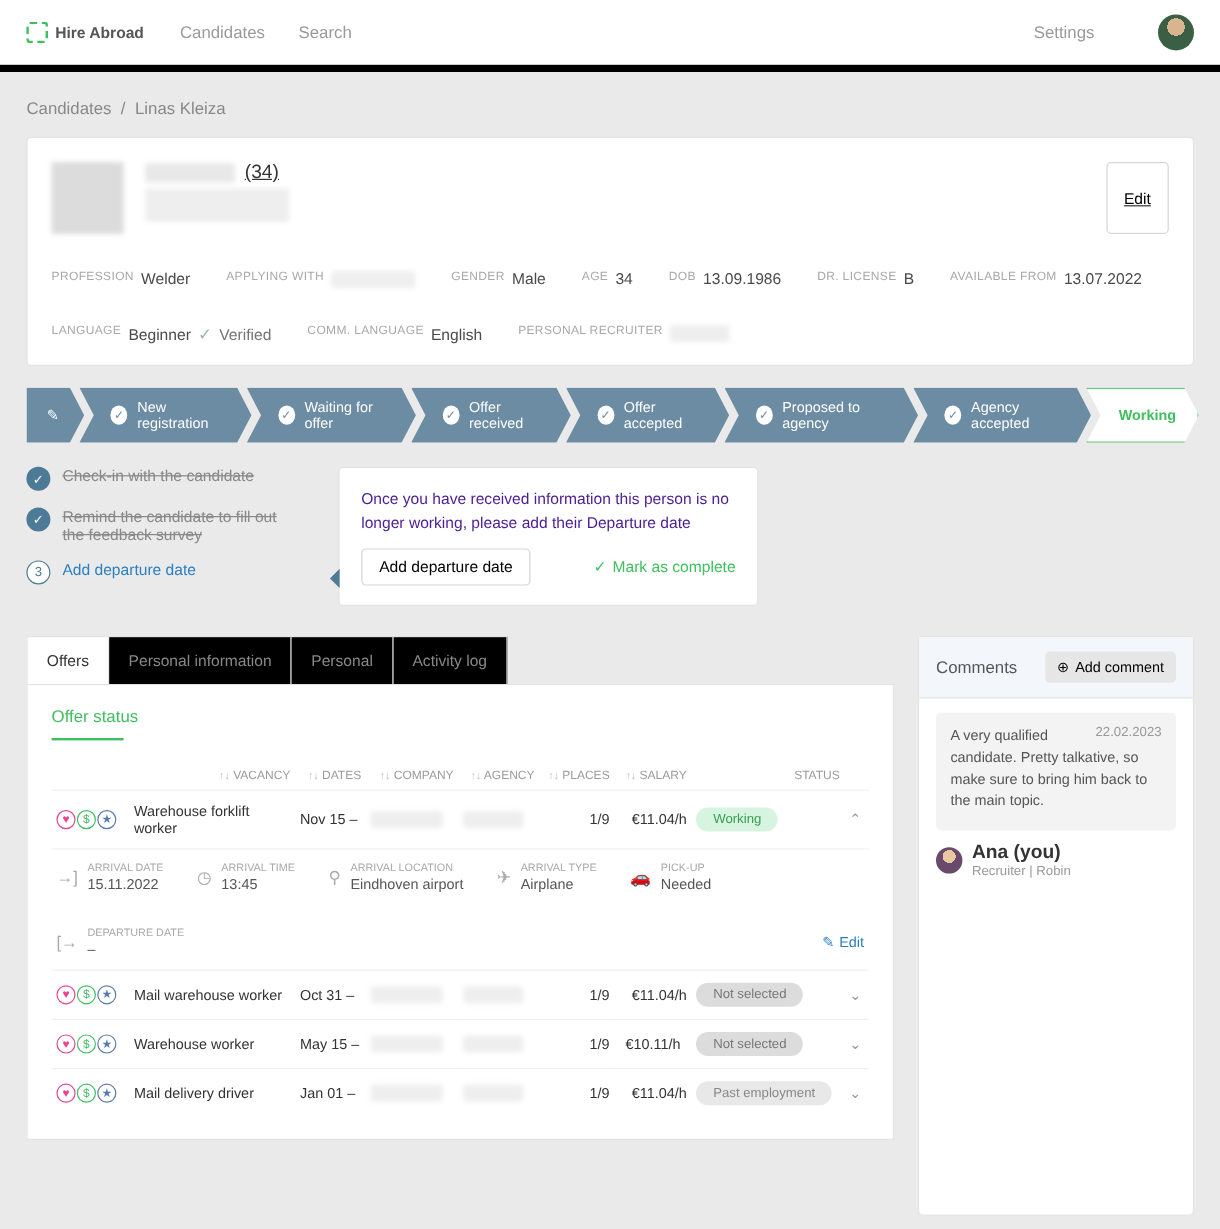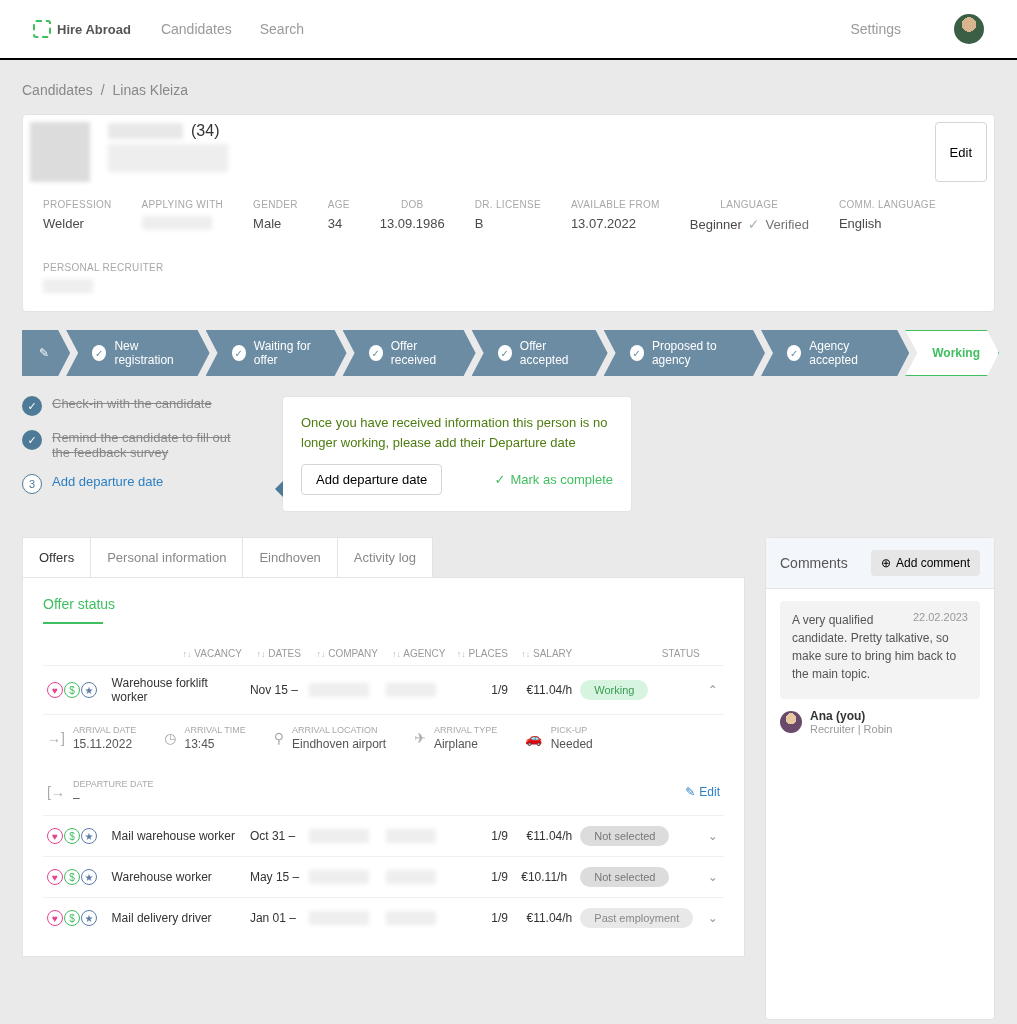--- a/index.html
+++ b/index.html
@@ -1,36 +1,36 @@
 <!DOCTYPE html>
 <html><head>
 <meta charset="utf-8">
 <style>
 * { margin: 0; padding: 0; box-sizing: border-box; font-family: -apple-system, BlinkMacSystemFont, "Segoe UI", sans-serif; }
 body { background: #eaeaea; font-size: 13px; color: #333; }
-.topbar { background: #fff; border-bottom: 2px solid #000000; height: 60px; display: flex; align-items: center; padding: 0 33px; }
+.topbar { background: #fff; border-bottom: 6px solid #000000; height: 60px; display: flex; align-items: center; padding: 0 22px; }
 .logo { display: flex; align-items: center; gap: 6px; font-weight: 600; color: #555; margin-right: 30px; }
 .logo-icon { width: 18px; height: 18px; border: 2px dashed #3fbf5f; border-radius: 3px; }
 .nav-link { color: #9a9a9a; margin-right: 28px; font-size: 14px; cursor: pointer; }
 .topbar-right { margin-left: auto; display: flex; align-items: center; gap: 25px; }
 .avatar { width: 30px; height: 30px; border-radius: 50%; background: radial-gradient(circle at 50% 35%, #d9b58f 30%, #3a5f45 30%); }
 .page { padding: 22px; }
 .breadcrumb { font-size: 14px; color: #888; margin-bottom: 16px; }
 .breadcrumb .sep { padding: 0 4px; color: #888; }
 .card { background: #fff; border: 1px solid #e3e3e3; border-radius: 4px; }
-.profile-head { padding: 7px; display: flex; gap: 18px; position: relative; }
+.profile-head { padding: 20px; display: flex; gap: 18px; position: relative; text-decoration: underline; }
 .photo { width: 60px; height: 60px; background: #dcdcdc; filter: blur(2px); }
 .name-row { display:flex; align-items:center; gap:8px; }
 .name-redact { width: 75px; height: 16px; background: #e8e8e8; filter: blur(2px); border-radius: 2px; }
 .age { font-weight: 500; font-size: 16px; }
 .sub-redact { width: 120px; height: 28px; background: #eee; filter: blur(2px); margin-top:4px; }
 .head-actions { margin-left: auto; display: flex; gap: 10px; }
 .btn { border: 1px solid #d5d5d5; background: #fff; padding: 7px 14px; border-radius: 4px; font-size: 13px; cursor: pointer; font-weight: 500; display:inline-flex; align-items:center; gap:6px; }
 .meta-strip { display: flex; gap: 30px; padding: 10px 20px 18px; border-top: none; flex-wrap:wrap; }
-.meta-strip .mitem { display:flex; flex-direction:column; gap:6px;text-align:center; }
+.meta-strip .mitem { display:flex; gap:6px; }
 .meta-strip .mlabel { font-size: 10px; color: #a8a8a8; text-transform: uppercase; letter-spacing:0.3px; }
 .meta-strip .mval { font-size: 13px; color: #4a4a4a; display:flex; align-items:center; gap:6px; }
 .redact-sm { background:#eee; filter:blur(2px); width:70px; height:14px; border-radius:2px; }
 
 .pipeline { display:flex; margin-top: 18px; gap:0; }
 .step { position:relative; background:#6b8ca3; color:#fff; padding:9px 18px 9px 26px; font-size:12px; display:flex; align-items:center; gap:8px; clip-path: polygon(0 0, calc(100% - 12px) 0, 100% 50%, calc(100% - 12px) 100%, 0 100%, 12px 50%); margin-right:-4px; }
 .step.first { clip-path: polygon(0 0, calc(100% - 12px) 0, 100% 50%, calc(100% - 12px) 100%, 0 100%); padding-left:14px; width:50px; justify-content:center; background:#6b8ca3; }
 .step.active { background:#fff; color:#3fbf5f; border:1px solid #3fbf5f; font-weight:600; }
 .step .chk { width:16px; height:16px; border-radius:50%; background:#fff; display:inline-flex; align-items:center; justify-content:center; color:#6b8ca3; font-size:10px; }
 
@@ -38,30 +38,30 @@
 .tasks-list { width:230px; }
 .task { display:flex; gap:10px; align-items:flex-start; margin-bottom:14px; font-size:13px; }
 .task-num { min-width:20px; height:20px; border-radius:50%; background:#4d7a96; color:#fff; display:flex; align-items:center; justify-content:center; font-size:11px; }
 .task-num.chkd::after { content:"✓"; }
 .task-num.open { background:#fff; border:1.5px solid #4d7a96; color:#4d7a96; }
 .task.done .task-label { text-decoration: line-through; color:#888; }
 .task.current .task-label { color:#2b7fc2; }
 
 .callout { background:#fff; border:1px solid #e3e3e3; border-radius:4px; padding:16px 18px; width:350px; position:relative; }
 .callout::before { content:""; position:absolute; left:-8px; bottom:14px; width:0; height:0; border-top:8px solid transparent; border-bottom:8px solid transparent; border-right:8px solid #4d7a96; }
-.callout-text { color:#4d7c0f; font-size:13px; line-height:1.5; margin-bottom:12px; }
+.callout-text { color:#4c1d95; font-size:13px; line-height:1.5; margin-bottom:12px; }
 .callout-actions { display:flex; justify-content:space-between; align-items:center; }
 .link-green { color:#3fbf5f; font-size:13px; cursor:pointer; display:inline-flex; align-items:center; gap:5px; }
 
 .main-row { display:flex; gap:20px; margin-top:25px; align-items:flex-start; }
 .main-col { flex:1; }
 .side-col { width:230px; }
 
 .tabs { display:flex; border-bottom:1px solid #e3e3e3; }
-.tab { padding:12px 16px; font-size:13px; color:#888; cursor:pointer; background:#ffffff; border:1px solid #e3e3e3; border-bottom:none; margin-right:-1px; }
+.tab { padding:12px 16px; font-size:13px; color:#888; cursor:pointer; background:#000000; border:1px solid #e3e3e3; border-bottom:none; margin-right:-1px; }
 .tab.active { background:#fff; color:#333; }
 .tab-body { background:#fff; border:1px solid #e3e3e3; border-top:none; padding:18px 20px; }
 .section-title { color:#3fbf5f; font-size:14px; font-weight:500; margin-bottom:10px; display:inline-block; }
 .title-underline { height:2px; width:60px; background:#3fbf5f; margin-bottom:18px; }
 
 table.offers { width:100%; border-collapse:collapse; font-size:12px; }
 table.offers th { text-align:right; font-size:10px; color:#9a9a9a; text-transform:uppercase; font-weight:500; padding:6px 4px; }
 table.offers td { padding:10px 4px; vertical-align:middle; border-top:1px solid #f0f0f0; }
 .sort-ic { color:#bbb; font-size:9px; }
 .icons3 { display:inline-flex; gap:1px; }
@@ -88,21 +88,21 @@
 .comments-box { background:#fff; border:1px solid #e3e3e3; border-radius:4px; }
 .comments-head { display:flex; align-items:center; justify-content:space-between; padding:12px 14px; background:#f3f6fa; border-bottom:1px solid #e3e3e3; }
 .comments-head h3 { font-size:14px; color:#555; font-weight:500; }
 .add-cmt { background:#e6e6e6; border:none; padding:6px 10px; border-radius:4px; font-size:12px; cursor:pointer; display:inline-flex; align-items:center; gap:5px; }
 .cmt-body { padding:12px 14px; min-height:430px; }
 .cmt { background:#f3f3f3; border-radius:4px; padding:10px 12px; margin-bottom:10px; font-size:12px; }
 .cmt-date { float:right; color:#999; font-size:11px; }
 .cmt-text { color:#555; line-height:1.5; margin-bottom:6px; }
 .cmt-by { display:flex; gap:8px; align-items:center; }
 .mini-av { width:22px; height:22px; border-radius:50%; background: radial-gradient(circle at 50% 35%, #e8c8a0 30%, #6a4a6a 30%); }
-.by-name { font-size:12px; font-weight:600; }
+.by-name { font-size:16px; font-weight:600; }
 .by-sub { font-size:11px; color:#999; }
 .verified { color:#9fb7a9; font-size:14px; }
 </style>
 </head>
 <body>
 
 <div class="topbar">
   <div class="logo">
     <span class="logo-icon"></span>
     <span>Hire Abroad</span>
@@ -247,21 +247,21 @@
           </span>
       </div>
     </div>
   </div>
 
   <div class="main-row">
     <div class="main-col">
       <div class="tabs">
         <div class="tab active">Offers</div>
         <div class="tab">Personal information</div>
-        <div class="tab">Eindhoven</div>
+        <div class="tab">Personal</div>
         <div class="tab">Activity log</div>
       </div>
       <div class="tab-body">
         <span class="section-title">Offer status</span>
         <div class="title-underline"></div>
         <table class="offers">
           <thead>
               <tr>
             <th></th>
             <th><span class="sort-ic">↑↓</span> <span>VACANCY</span></th>

